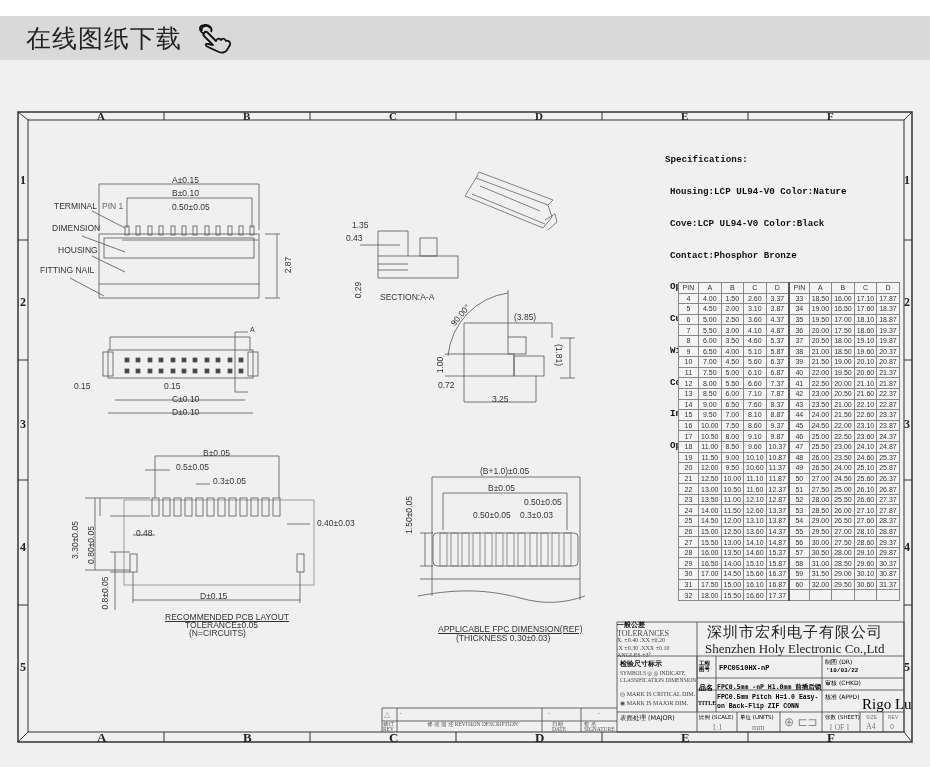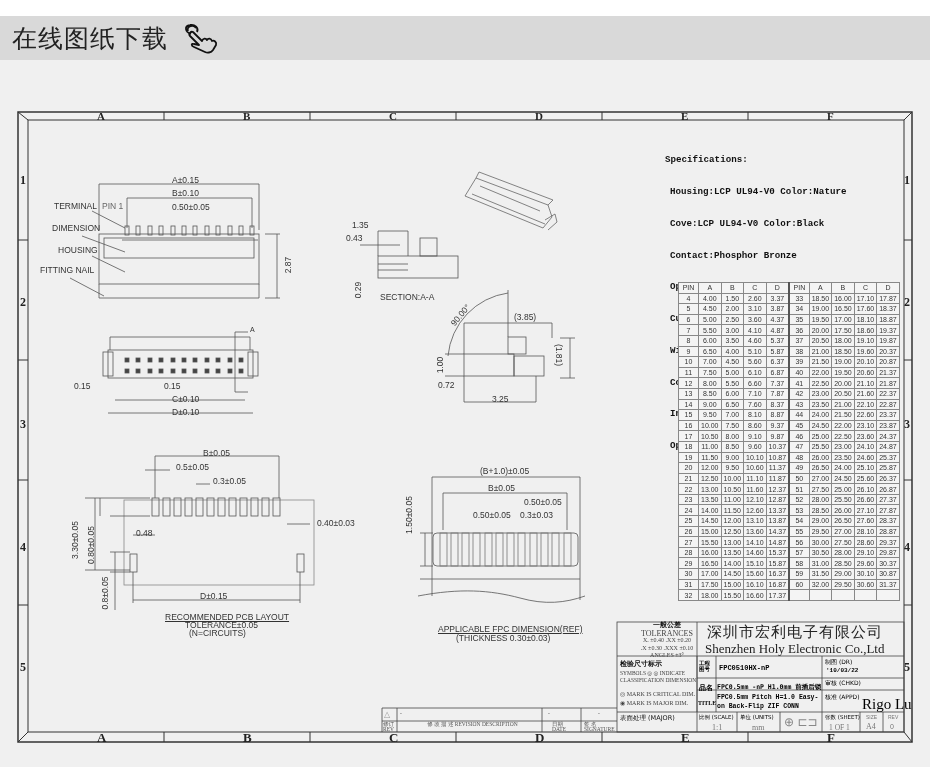--- a/index.html
+++ b/index.html
@@ -1,18 +1,18 @@
 <!DOCTYPE html>
 <html><head>
 <meta charset="utf-8">
 <style>
   *{box-sizing:border-box;margin:0;padding:0}
   html,body{width:930px;height:767px;overflow:hidden;background:#f0f0f0;font-family:"Liberation Sans",sans-serif}
   .topstrip{position:absolute;left:0;top:0;width:930px;height:16px;background:#ffffff}
-  .banner{position:absolute;left:0;top:16px;width:930px;height:44px;background:#d9d9d9;display:flex;align-items:center;padding-left:12px}
+  .banner{position:absolute;left:0;top:16px;width:930px;height:44px;background:#d9d9d9;display:flex;align-items:center;padding-left:26px}
   .banner-title{font-family:"DejaVu Sans",sans-serif;font-size:25px;color:#222;letter-spacing:1px}
   .banner-icon{margin-left:12px;width:40px;height:32px}
   .sheet{position:absolute;left:0;top:60px;width:930px;height:707px;background:#f0f0f0}
   svg.draw{position:absolute;left:0;top:0}
   .spec{position:absolute;left:665px;top:134px;font-family:"Liberation Mono",monospace;font-size:9.2px;line-height:10.6px;color:#111;font-weight:bold;white-space:pre}
   .spec div{padding-left:5px}
   .spec div.h{padding-left:0}
   table.pins{position:absolute;left:678px;top:282px;border-collapse:collapse;font-family:"Liberation Sans",sans-serif;font-size:7px;color:#333;background:#f4f4f4}
   table.pins td{border:1px solid #888;height:10.6px;text-align:center;padding:0 2px;width:22px}
   table.pins td.p{width:20px}
@@ -731,21 +731,21 @@
           <td class="p sep"></td>
           <td></td>
           <td></td>
           <td></td>
           <td></td>
         </tr>
       </tbody>
 </table>
 
 <div>
-  <div style="position:absolute;left:617px;top:562px;width:100px;text-align:center;font-family:'Liberation Serif',serif;font-size:7px;line-height:7.5px;color:#444">
+  <div style="position:absolute;left:617px;top:562px;width:100px;font-family:'Liberation Serif',serif;font-size:7px;line-height:7.5px;color:#444">
     <div style="font-weight:bold;color:#111">一般公差</div>
     <div style="font-size:8px">TOLERANCES</div>
     <div style="font-size:6px">X. ±0.40   .XX ±0.20</div>
     <div style="font-size:6px">.X ±0.30   .XXX ±0.10</div>
     <div style="font-size:6px">ANGLES    ±3°</div>
   </div>
   <div style="position:absolute;left:707px;top:563px;font-family:'DejaVu Sans',sans-serif;font-size:15px;color:#222;letter-spacing:1px">深圳市宏利电子有限公司</div>
   <div style="position:absolute;left:705px;top:581px;font-family:'Liberation Serif',serif;font-size:13px;color:#222">Shenzhen Holy Electronic Co.,Ltd</div>
 
   <div style="position:absolute;left:620px;top:599px;font-size:7px;font-weight:bold;color:#111;font-family:'DejaVu Sans',sans-serif">检验尺寸标示</div>

